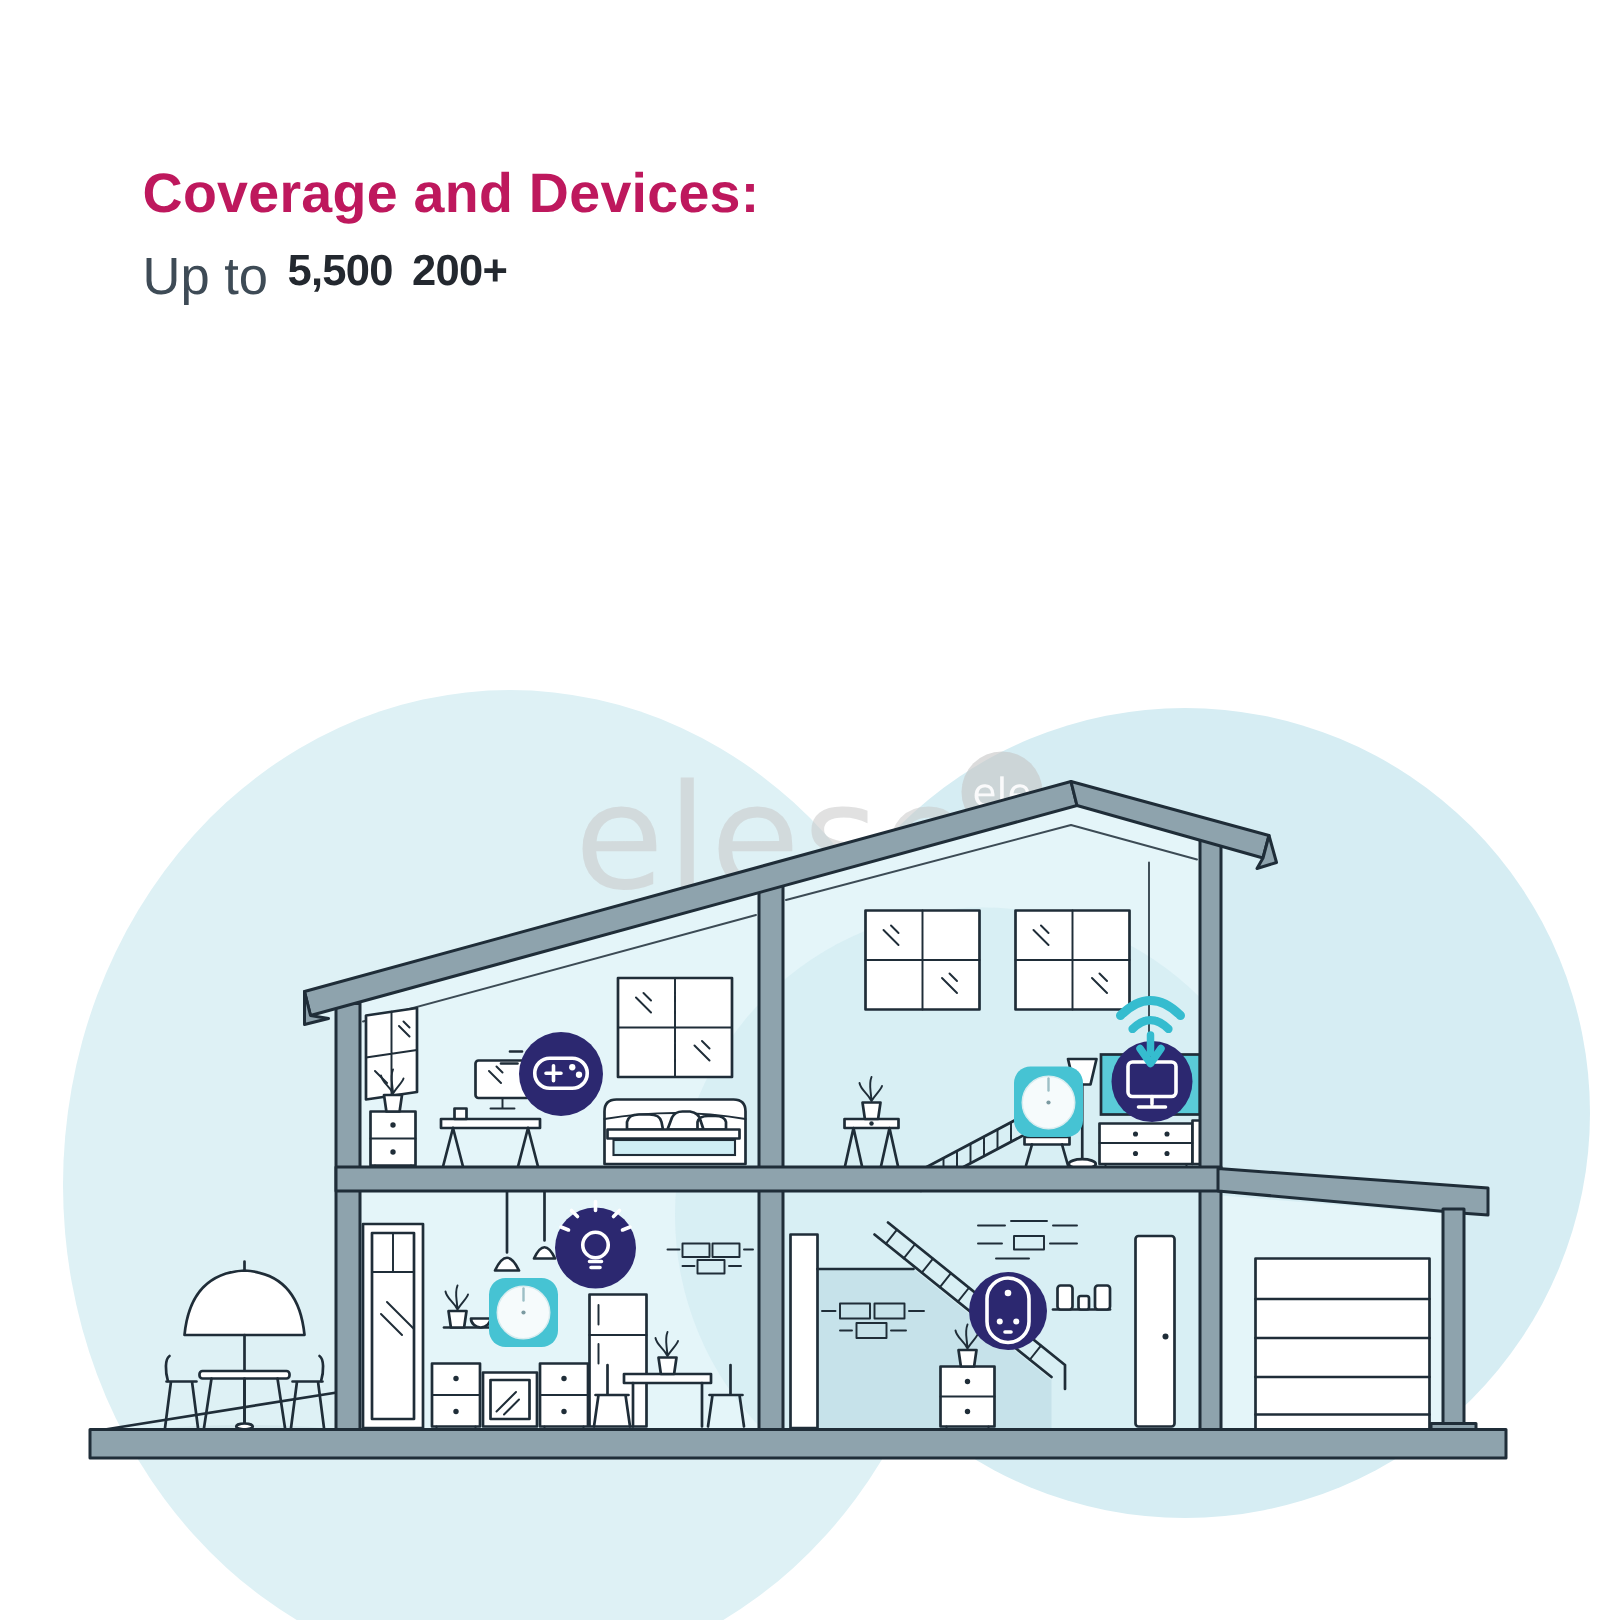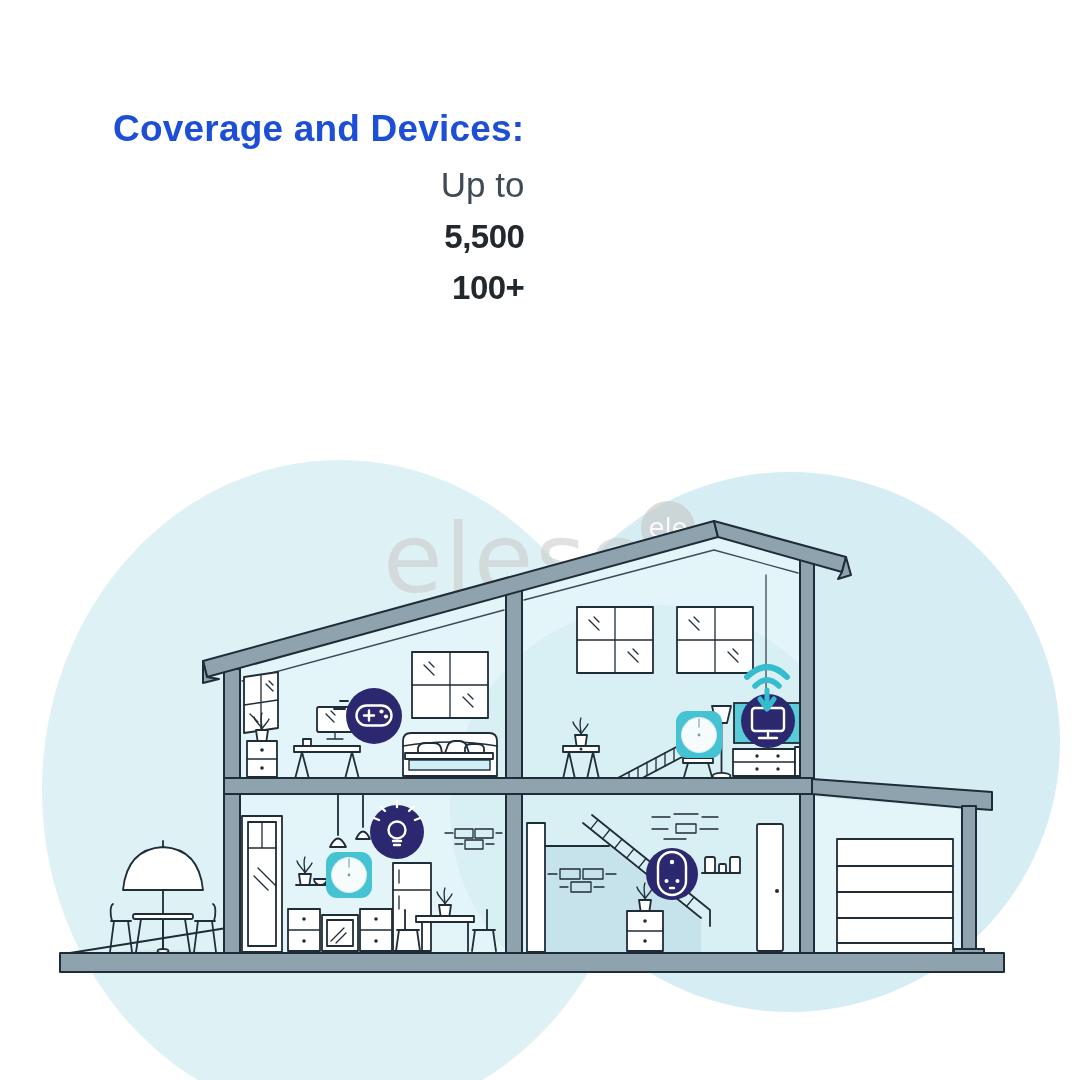--- a/index.html
+++ b/index.html
@@ -1,44 +1,44 @@
 <!DOCTYPE html>
 <html><head>
 <meta charset="utf-8">
 <style>
   html,body{margin:0;padding:0;background:#fff;}
   .canvas{position:relative;width:1080px;height:1080px;background:#ffffff;overflow:hidden;
           font-family:"Liberation Sans",sans-serif;}
   .canvas svg{position:absolute;left:0;top:0;}
   .headline{position:absolute;left:95px;top:108px;z-index:5;}
-  .headline-title{font-size:37px;font-weight:700;color:#1d4ed8;letter-spacing:.2px;margin-left:18px;}
-  .headline-sub{display:flex;align-items:flex-end;gap:13px;margin-top:15px;
-                font-size:35px;font-weight:400;color:#3e4b56;flex-direction:column;}
-  .headline-sub .num{font-weight:700;color:#23282f;font-size:33px;letter-spacing:-.5px;}
+  .headline-title{font-size:37px;font-weight:700;color:#be185d;letter-spacing:.2px;}
+  .headline-sub{display:flex;align-items:flex-start;gap:13px;margin-top:15px;
+                font-size:35px;font-weight:400;color:#3e4b56;}
+  .headline-sub .num{font-weight:700;color:#23282f;font-size:29px;letter-spacing:-.5px;}
   
   .ol{stroke:#1f2d38;fill:none;stroke-width:1.8;stroke-linecap:round;stroke-linejoin:round;}
   .olw{stroke:#1f2d38;fill:#ffffff;stroke-width:1.8;stroke-linejoin:round;}
   .st{fill:#8ea3ad;stroke:#1f2d38;stroke-width:2;stroke-linejoin:round;}
   .thin{stroke-width:1.3;}
   .wht{stroke:#ffffff;fill:none;stroke-width:2.4;stroke-linecap:round;stroke-linejoin:round;}
   .wifi{stroke:#35bccf;fill:none;stroke-linecap:round;stroke-linejoin:round;}
   .dot{fill:#1f2d38;}
   text.wm{font-family:"DejaVu Sans",sans-serif;}
 </style>
 </head>
 <body>
 
 <div class="canvas">
 
   <div class="headline">
     <div class="headline-title">Coverage and Devices:</div>
     <div class="headline-sub">
       <span>Up to</span>
       <span class="num">5,500</span>
-      <span class="num">100+</span>
+      <span class="num">200+</span>
     </div>
   </div>
 
   <svg width="1080" height="1080" viewBox="0 0 1080 1080">
     <defs>
       <g id="plantdef">
         <path class="olw" d="M-6,0 L6,0 L4.4,11 L-4.4,11 Z"></path>
         <path class="ol thin" d="M0,-1 C-3,-7 -7,-8 -8,-13 M0,-1 C-0.5,-9 -2,-12 0,-17 M0,-1 C3,-6 6,-8 7,-11"></path>
       </g>
       <clipPath id="houseclip">

